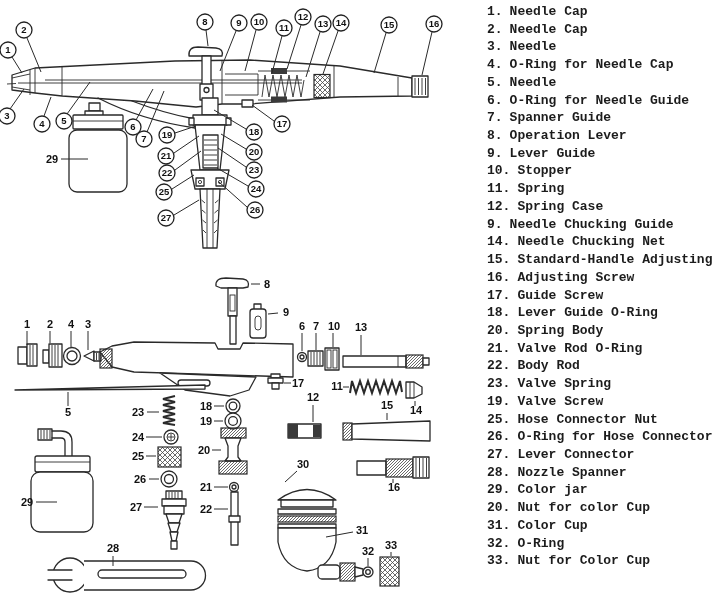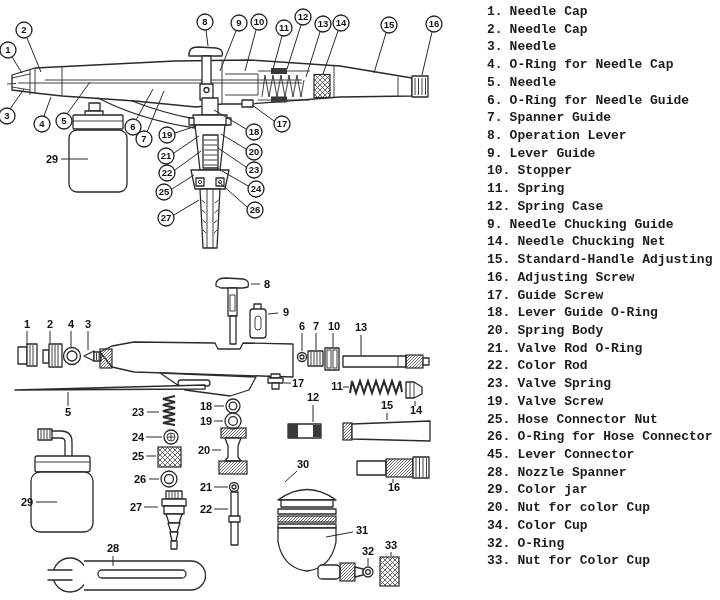--- a/index.html
+++ b/index.html
@@ -572,56 +572,56 @@
   <li>
         <span class="pnum">20.</span>
         <span>Spring Body</span>
       </li>
   <li>
         <span class="pnum">21.</span>
         <span>Valve Rod O-Ring</span>
       </li>
   <li>
         <span class="pnum">22.</span>
-        <span>Color Rod</span>
+        <span>Body Rod</span>
       </li>
   <li>
         <span class="pnum">23.</span>
         <span>Valve Spring</span>
       </li>
   <li>
         <span class="pnum">19.</span>
         <span>Valve Screw</span>
       </li>
   <li>
         <span class="pnum">25.</span>
         <span>Hose Connector Nut</span>
       </li>
   <li>
         <span class="pnum">26.</span>
         <span>O-Ring for Hose Connector</span>
       </li>
   <li>
-        <span class="pnum">45.</span>
+        <span class="pnum">27.</span>
         <span>Lever Connector</span>
       </li>
   <li>
         <span class="pnum">28.</span>
         <span>Nozzle Spanner</span>
       </li>
   <li>
         <span class="pnum">29.</span>
         <span>Color jar</span>
       </li>
   <li>
         <span class="pnum">20.</span>
         <span>Nut for color Cup</span>
       </li>
   <li>
-        <span class="pnum">34.</span>
+        <span class="pnum">31.</span>
         <span>Color Cup</span>
       </li>
   <li>
         <span class="pnum">32.</span>
         <span>O-Ring</span>
       </li>
   <li>
         <span class="pnum">33.</span>
         <span>Nut for Color Cup</span>
       </li>

